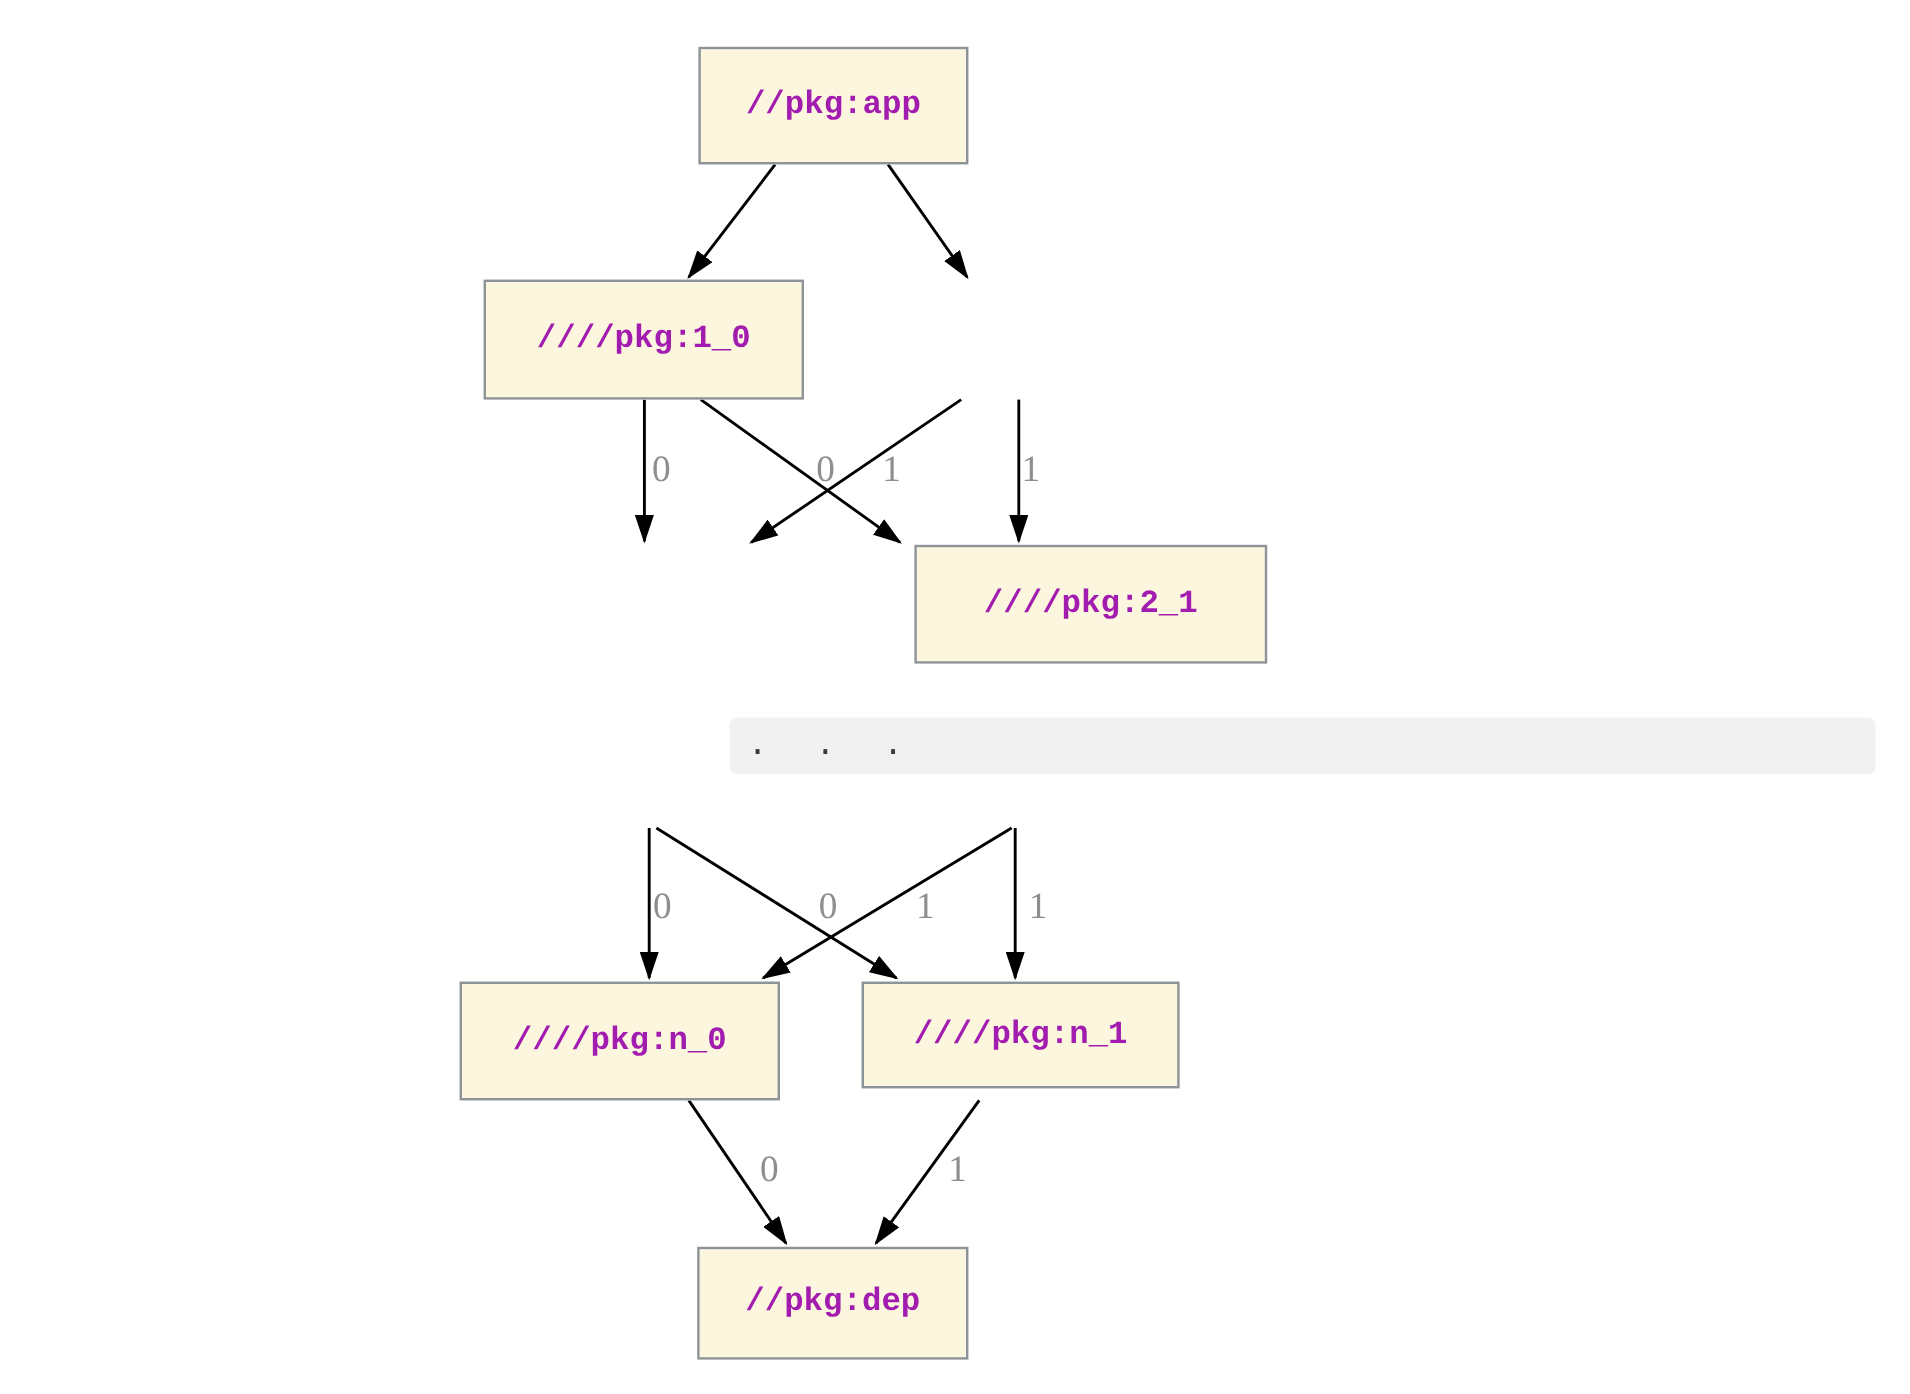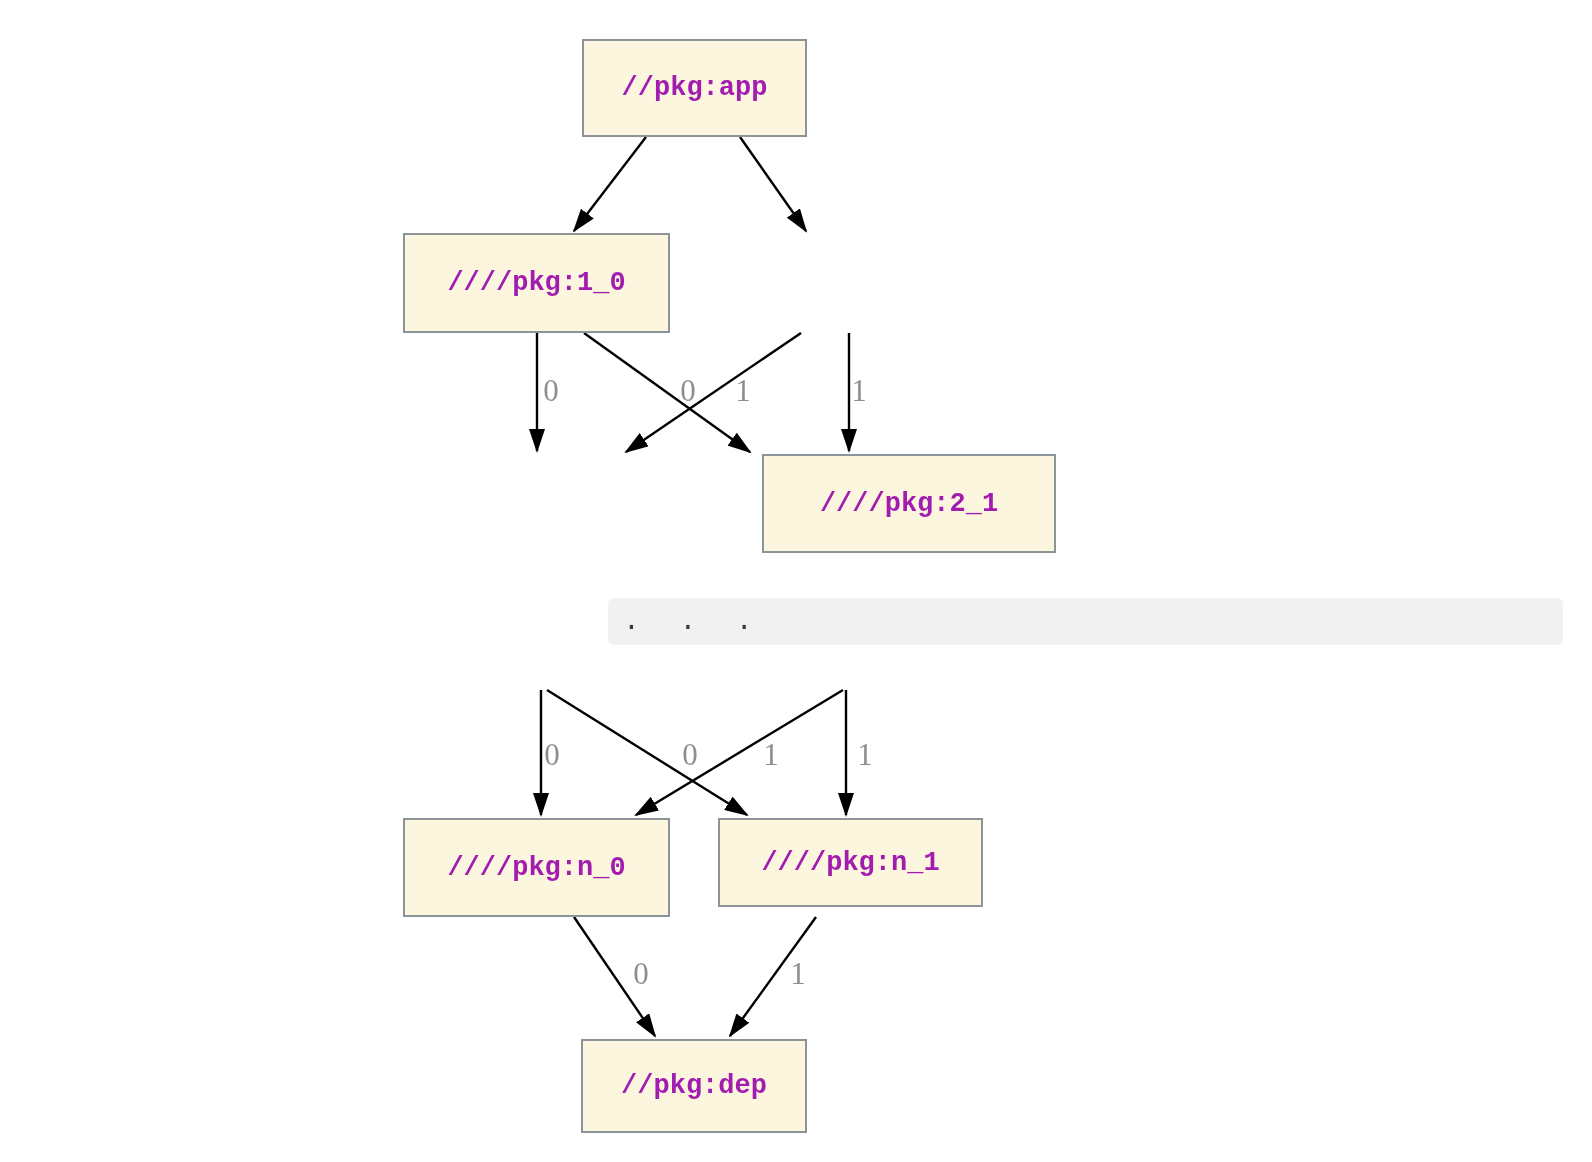--- a/index.html
+++ b/index.html
@@ -41,21 +41,21 @@
     font-weight: bold;
     font-size: 27px;
     color: #a21caf;
     white-space: pre;
   }
   .node-app { left: 582px; top: 39px;  width: 225px; height: 98px; }
   .node-1_0 { left: 403px; top: 233px; width: 267px; height: 100px; }
   .node-1_1 { left: 718px; top: 233px; width: 265px; height: 100px; }
   .node-2_0 { left: 404px; top: 454px; width: 266px; height: 99px; }
   .node-2_1 { left: 718px; top: 454px; width: 294px; height: 99px; margin-left: 44px; }
-  .node-n_0 { left: 403px; top: 818px; width: 267px; height: 99px; }
+  .node-n_0 { left: 383px; top: 818px; width: 267px; height: 99px; }
   .node-n_1 { left: 718px; top: 818px; width: 265px; height: 89px; }
   .node-dep { left: 581px; top: 1039px; width: 226px; height: 94px; }
   .ellipsis-bar {
     position: absolute;
     left: 608px; top: 598px;
     width: 955px; height: 47px;
     box-sizing: border-box;
     background: #f1f1f1;
     border-radius: 6px;
     display: flex;

